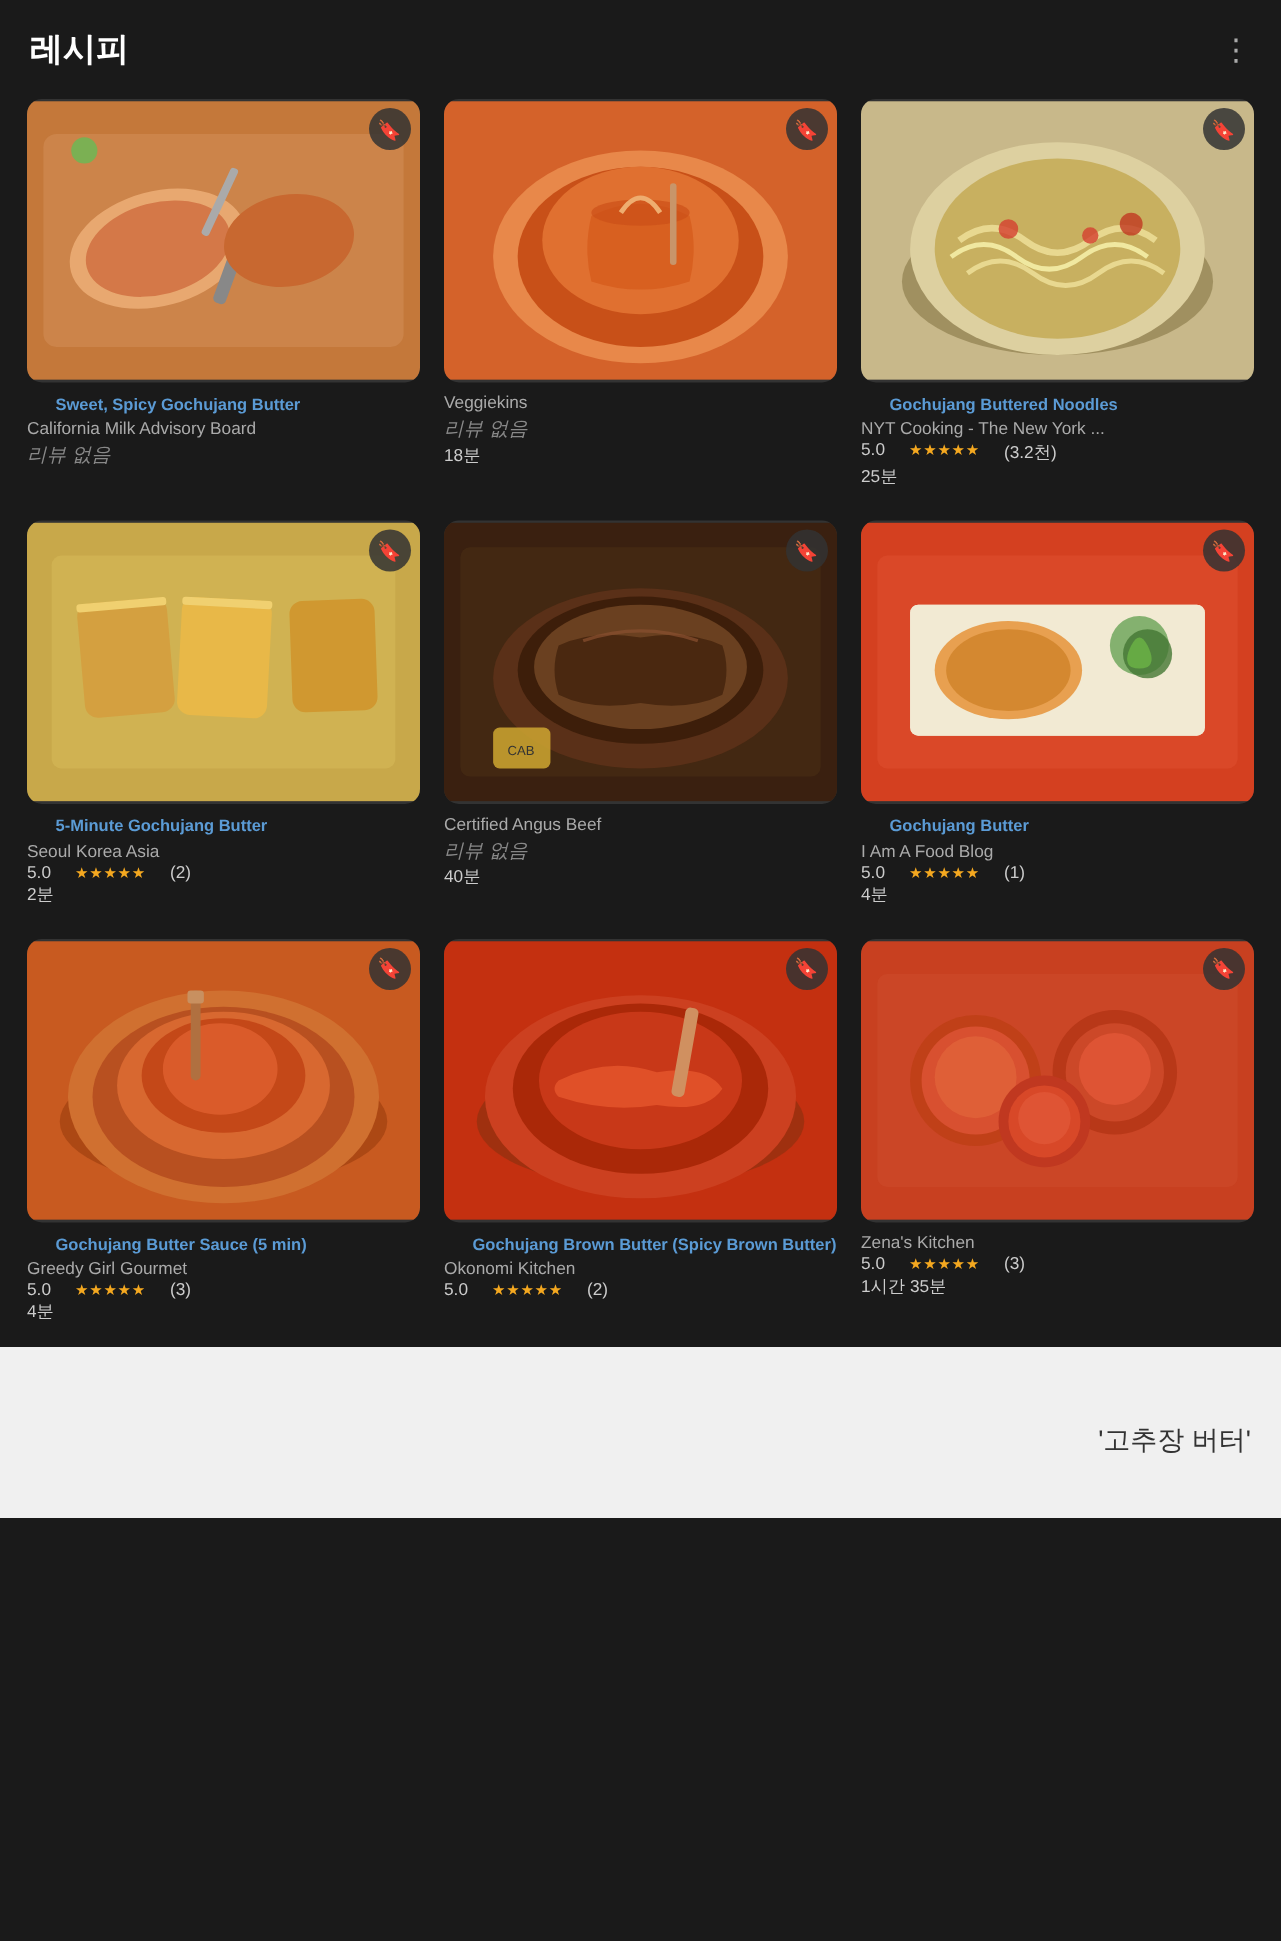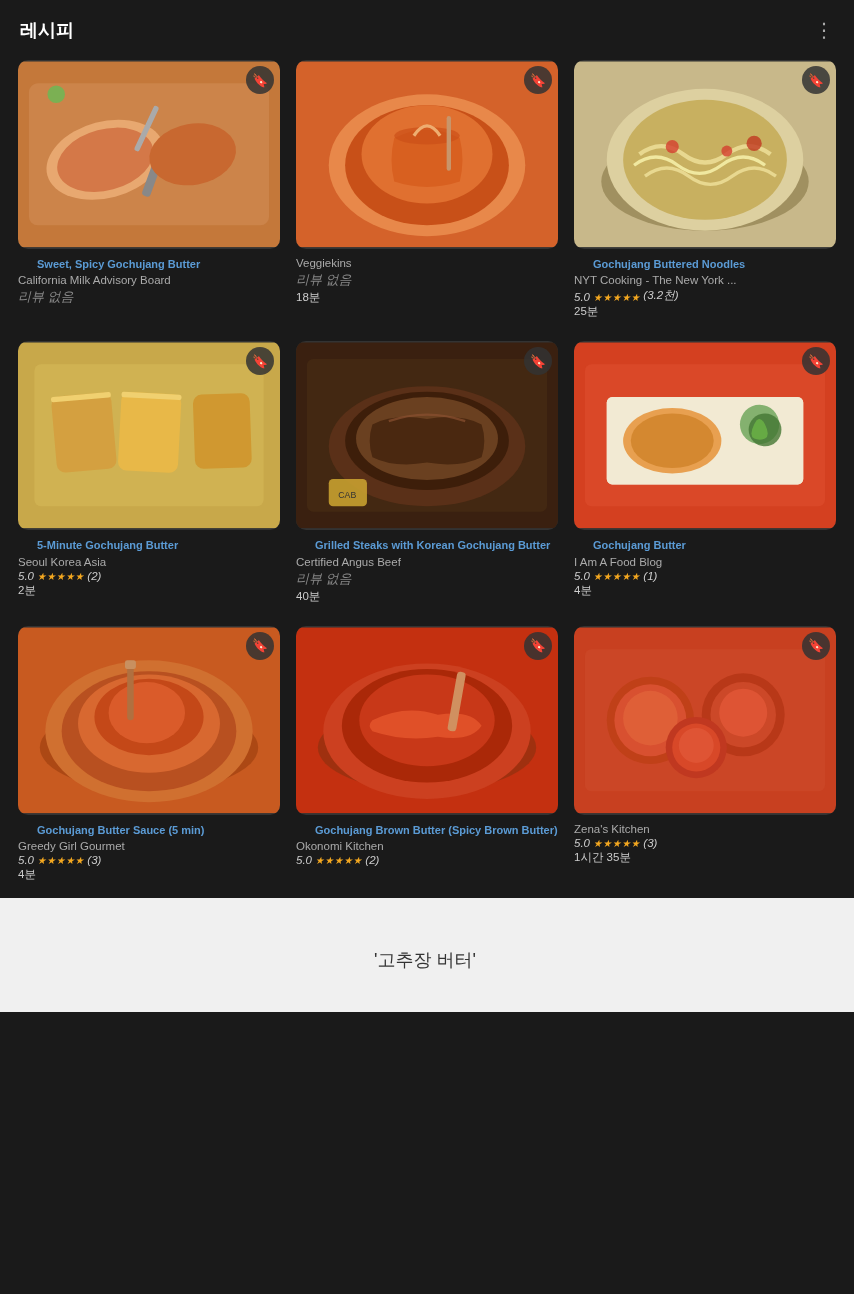--- a/index.html
+++ b/index.html
@@ -17,21 +17,21 @@
     }
 
     .header {
       display: flex;
       align-items: center;
       justify-content: space-between;
       padding: 18px 20px 12px 20px;
     }
 
     .header-title {
-      font-size: 18px;
+      font-size: 22px;
       font-weight: 700;
       color: #fff;
     }
 
     .header-menu-icon {
       color: #aaa;
       font-size: 20px;
       cursor: pointer;
     }
 
@@ -102,25 +102,24 @@
     }
 
     .recipe-meta {
       display: flex;
       flex-direction: column;
       gap: 1px;
     }
 
     .recipe-rating {
       display: flex;
-      align-items: flex-end;
-      gap: 3px;
+      align-items: flex-start;
+      gap: 16px;
       font-size: 11.5px;
       color: #ccc;
-      font-style: italic;
     }
 
     .stars {
       color: #f4a820;
       font-size: 10px;
       letter-spacing: 0.5px;
     }
 
     .recipe-time {
       font-size: 11.5px;
@@ -129,21 +128,21 @@
 
     .no-review {
       font-size: 13px;
       color: #888;
       font-style: italic;
     }
 
     .bottom-section {
       background: #f0f0f0;
       padding: 50px 20px 40px 16px;
-      text-align: center;
+      text-align: right;
       margin-top: 0;
     }
 
     .search-query {
       font-size: 18px;
       color: #333;
       font-weight: 400;
     }
   </style>
 </head>
@@ -266,21 +265,20 @@
       <ellipse cx="120" cy="88" rx="65" ry="38" fill="#6a4020"></ellipse>
       <path d="M70 75 Q90 65 120 70 Q150 65 170 75 Q175 90 170 105 Q150 115 120 110 Q90 115 70 105 Q65 90 70 75Z" fill="#4a2810"></path>
       <path d="M85 72 Q120 60 155 72" fill="none" stroke="#8a5030" stroke-width="2" opacity="0.7"></path>
       <rect x="30" y="125" width="35" height="25" rx="4" fill="#c8a030" opacity="0.9"></rect>
       <text x="47" y="142" text-anchor="middle" font-size="8" fill="#333">CAB</text>
     </svg>
       <div class="bookmark-btn">
         <span class="bookmark-icon">🔖</span>
       </div>
     </div>
-    <div class="recipe-title">Grilled Steaks with Korean Gochujang Butter</div>
     <div class="recipe-source">Certified Angus Beef</div>
     <div class="recipe-meta">
           <div class="no-review">리뷰 없음</div>
           <div class="recipe-time">40분</div>
         </div>
   </div>
       <div class="recipe-card card-5">
     <div class="recipe-image-wrap">
       <svg class="food-svg" viewBox="0 0 240 170" xmlns="http://www.w3.org/2000/svg">
       <rect width="240" height="170" fill="#d44020"></rect>

